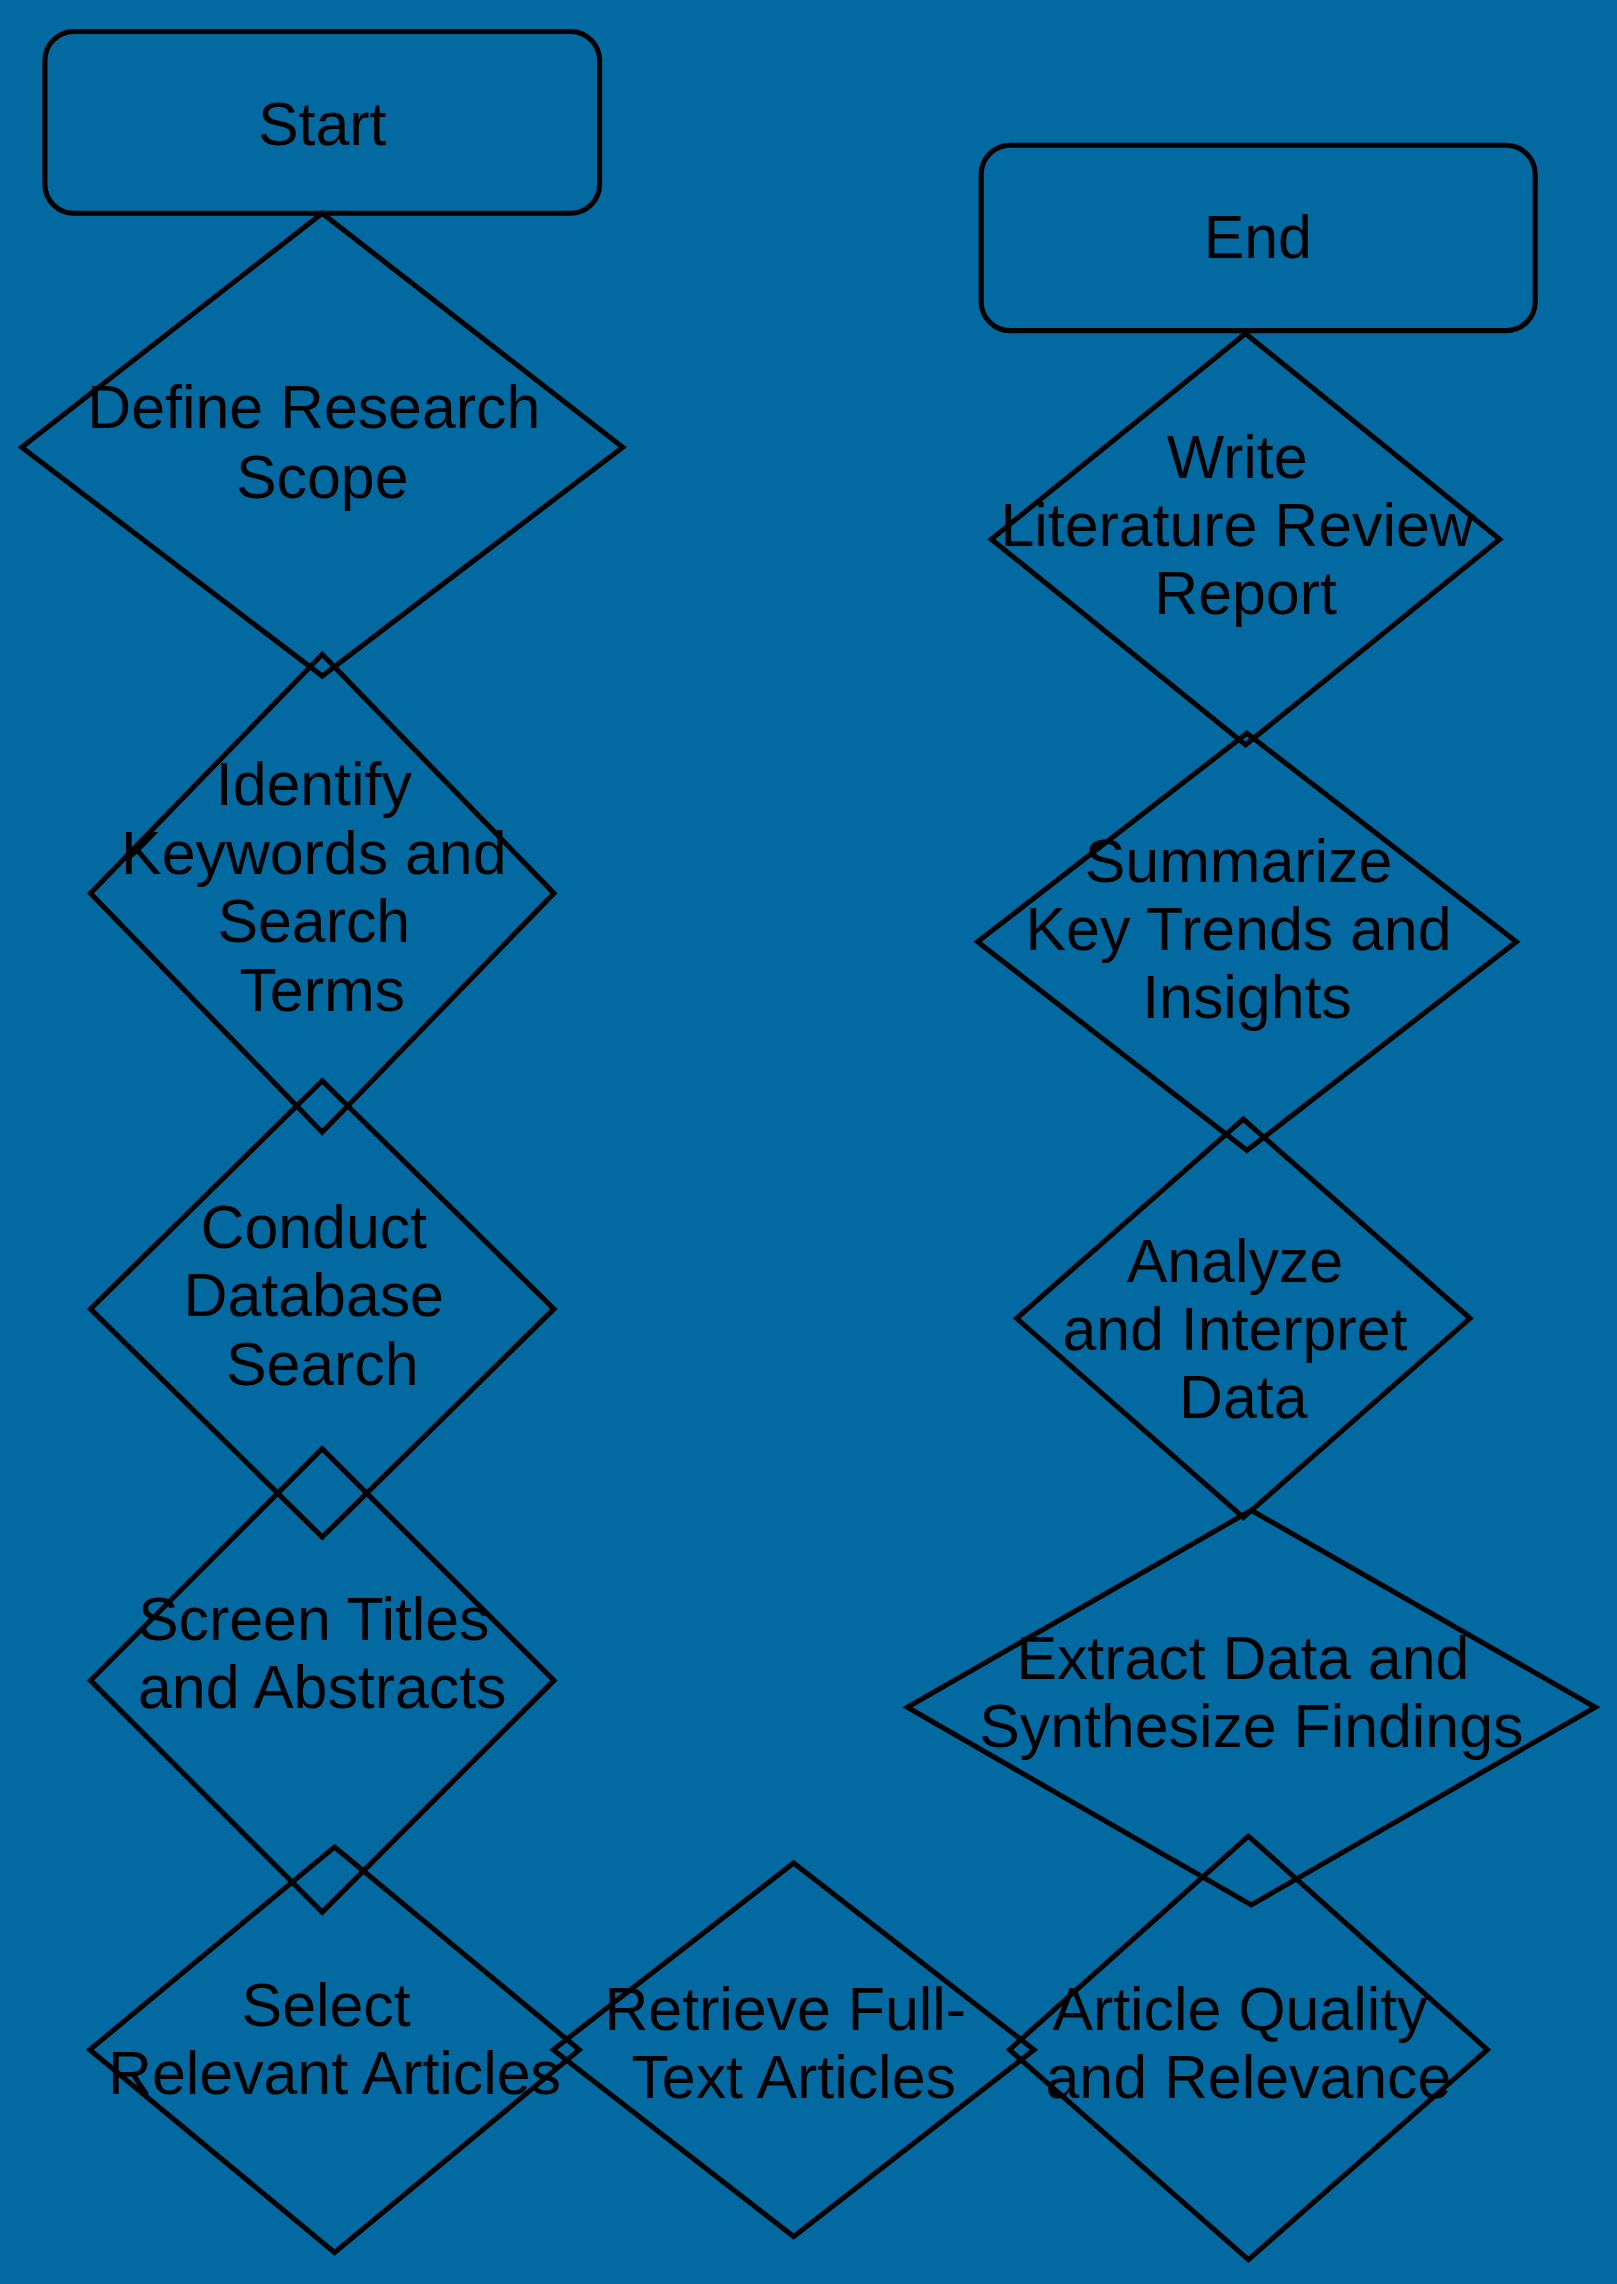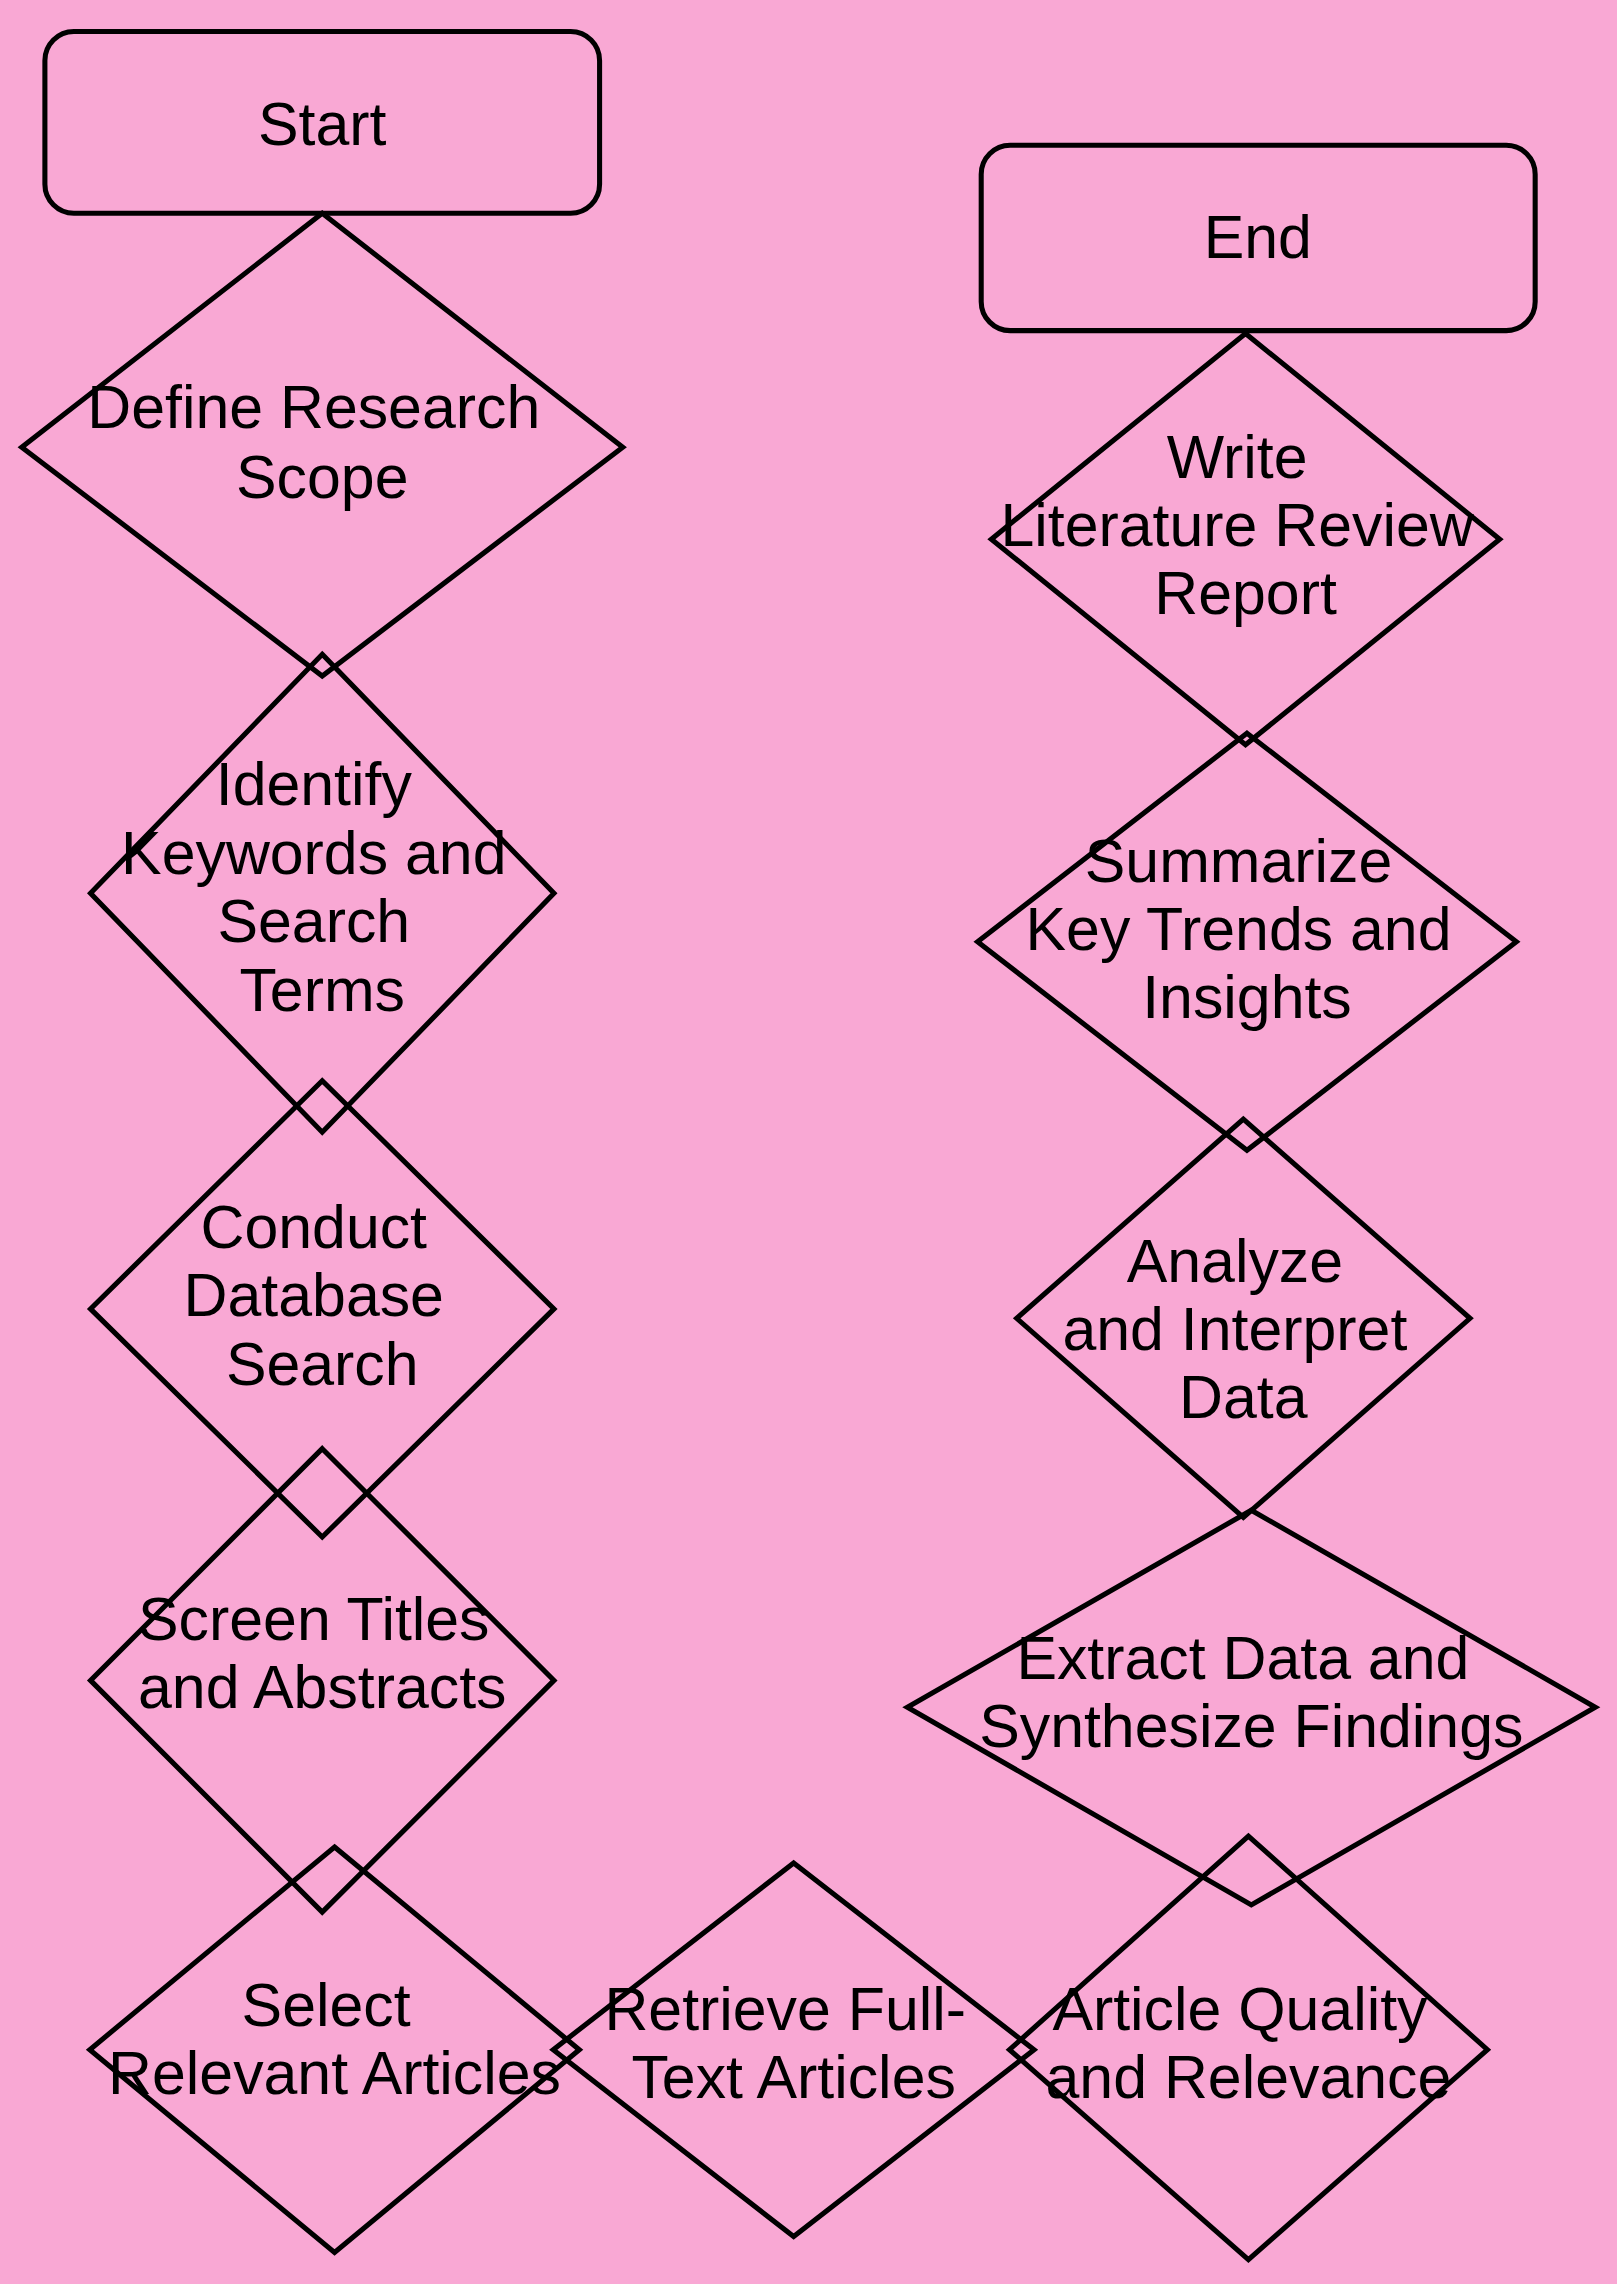--- a/index.html
+++ b/index.html
@@ -7,21 +7,21 @@
     padding: 0;
     height: 100%;
     background: #ffffff;
   }
   .diagram-wrap {
     width: 100%;
     height: 100%;
     display: flex;
     align-items: center;
     justify-content: flex-start;
-    background: #f9a8d4;
+    background: #0369a1;
   }
   svg.flowchart {
     display: block;
     width: 100vw;
     height: 100vh;
   }
   .shape {
     fill: none;
     stroke: #000000;
     stroke-width: 7;

